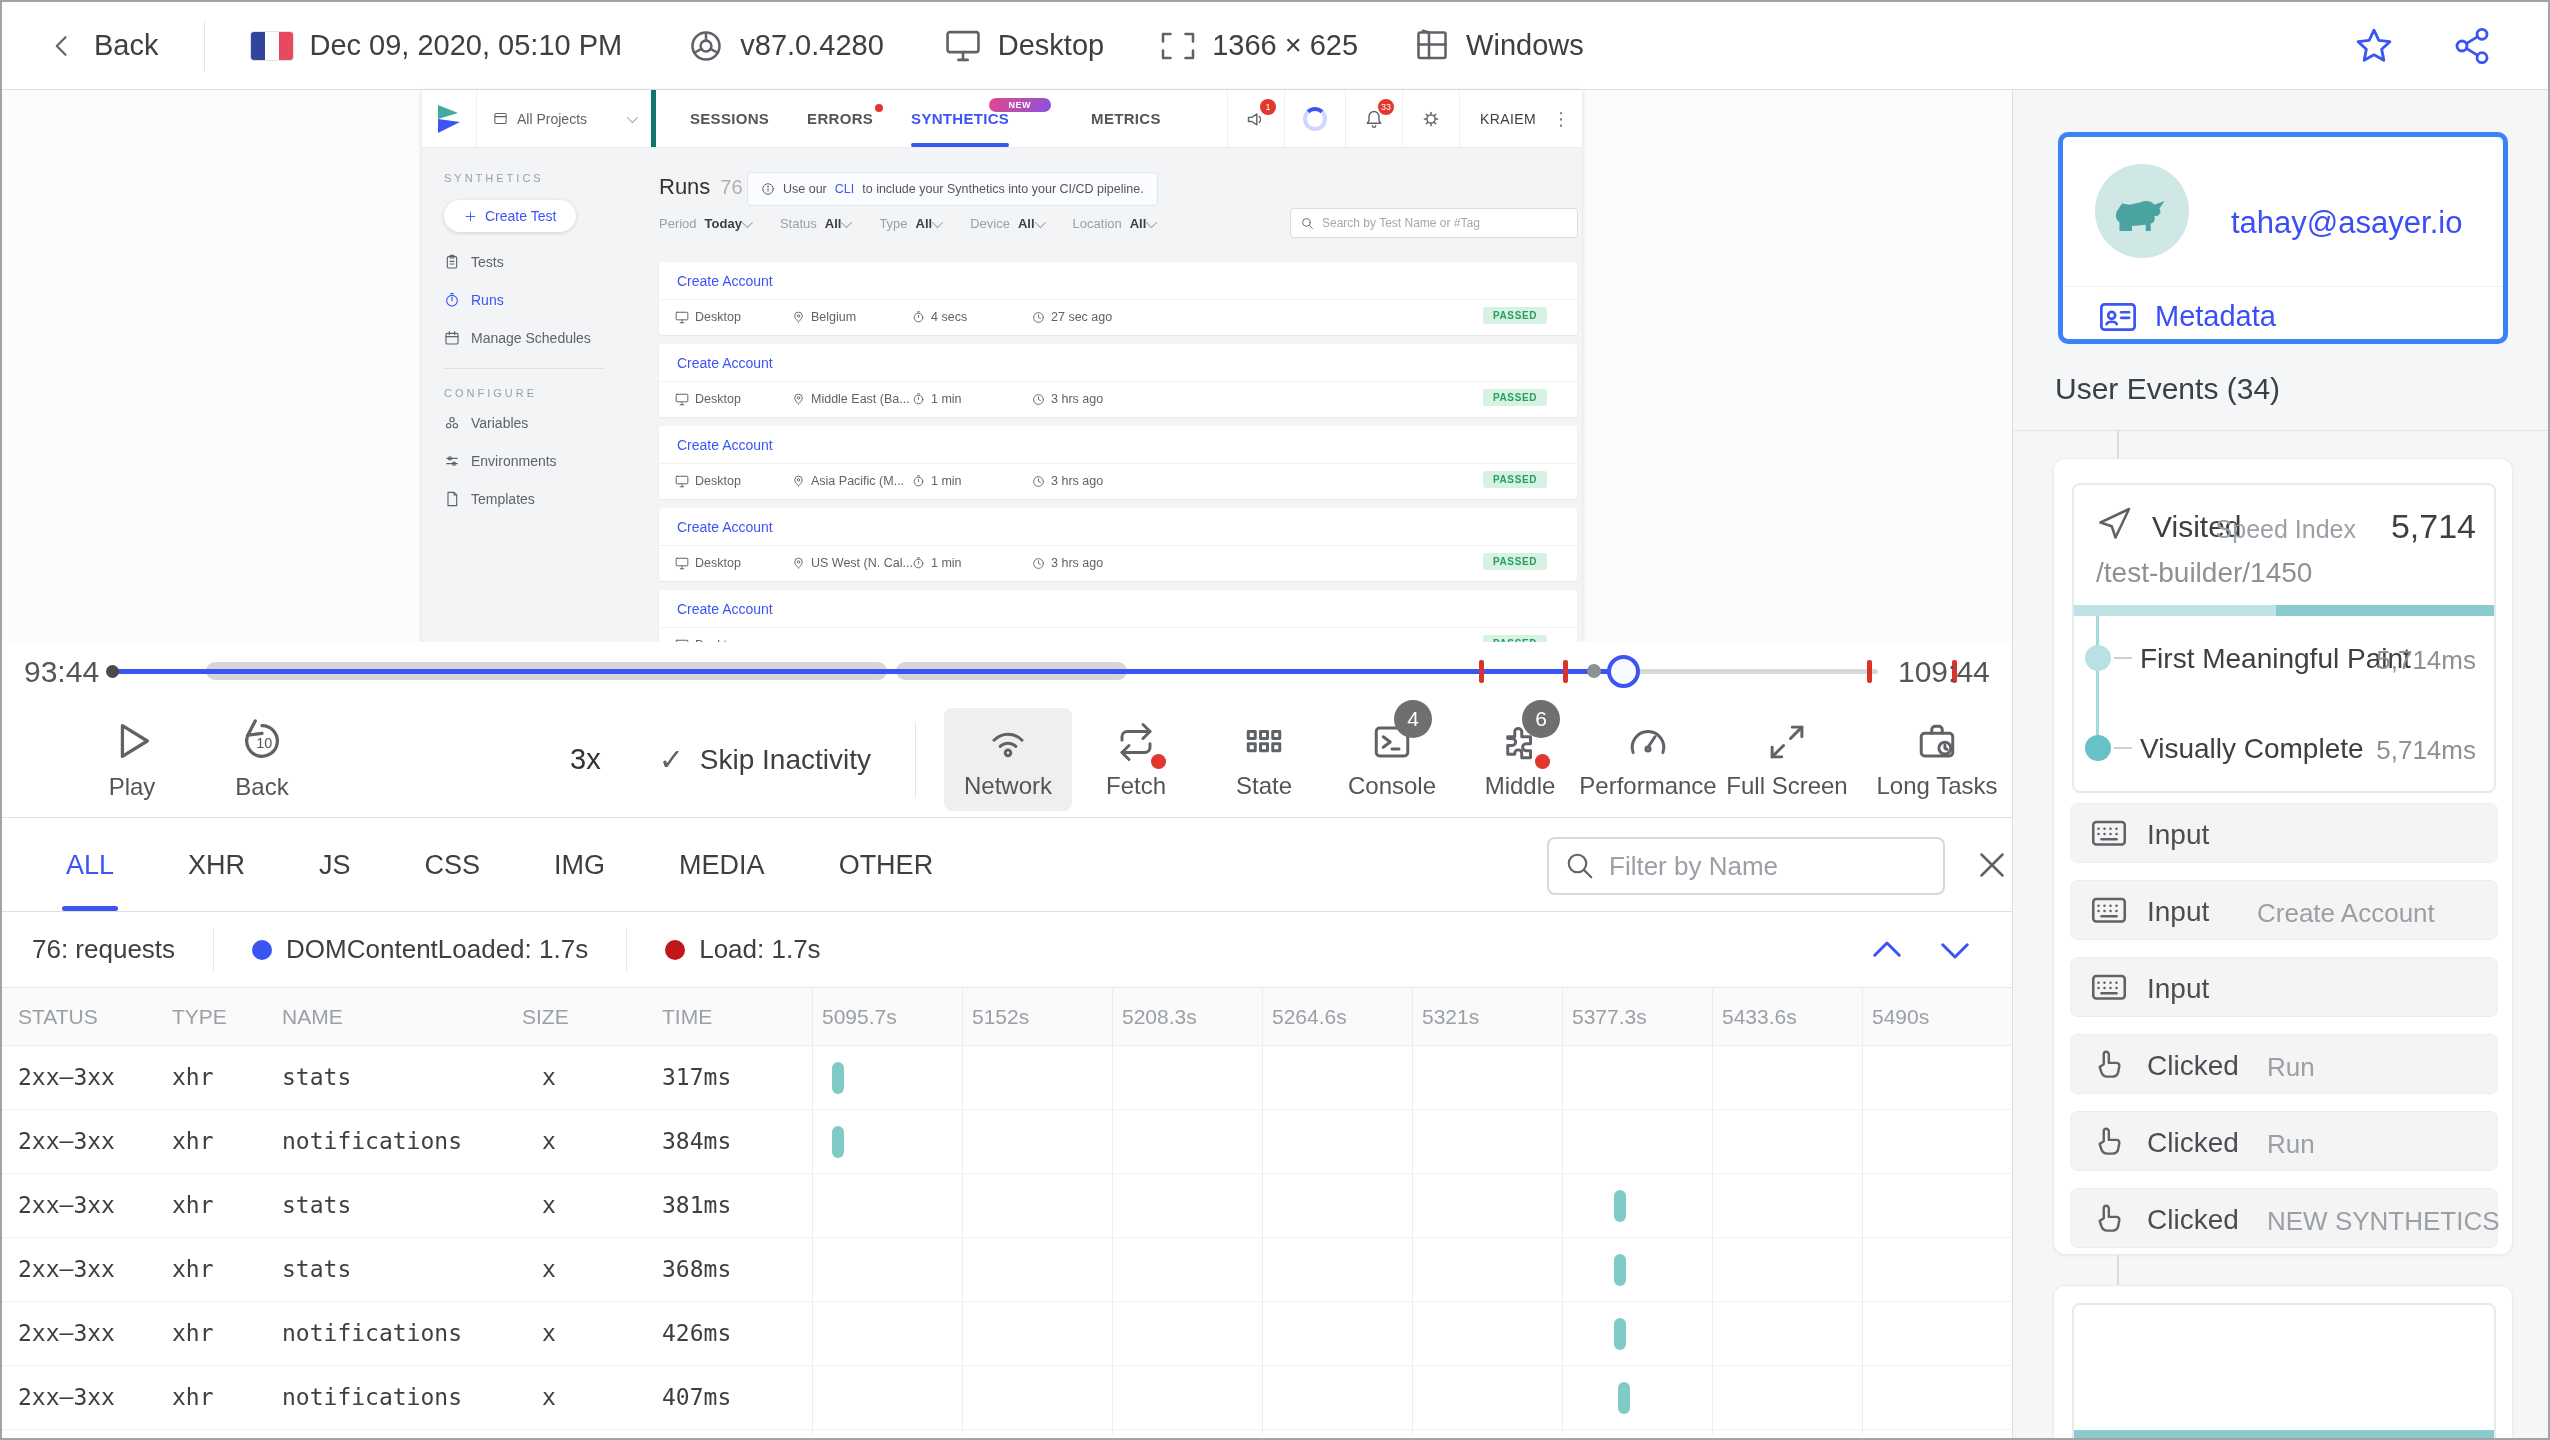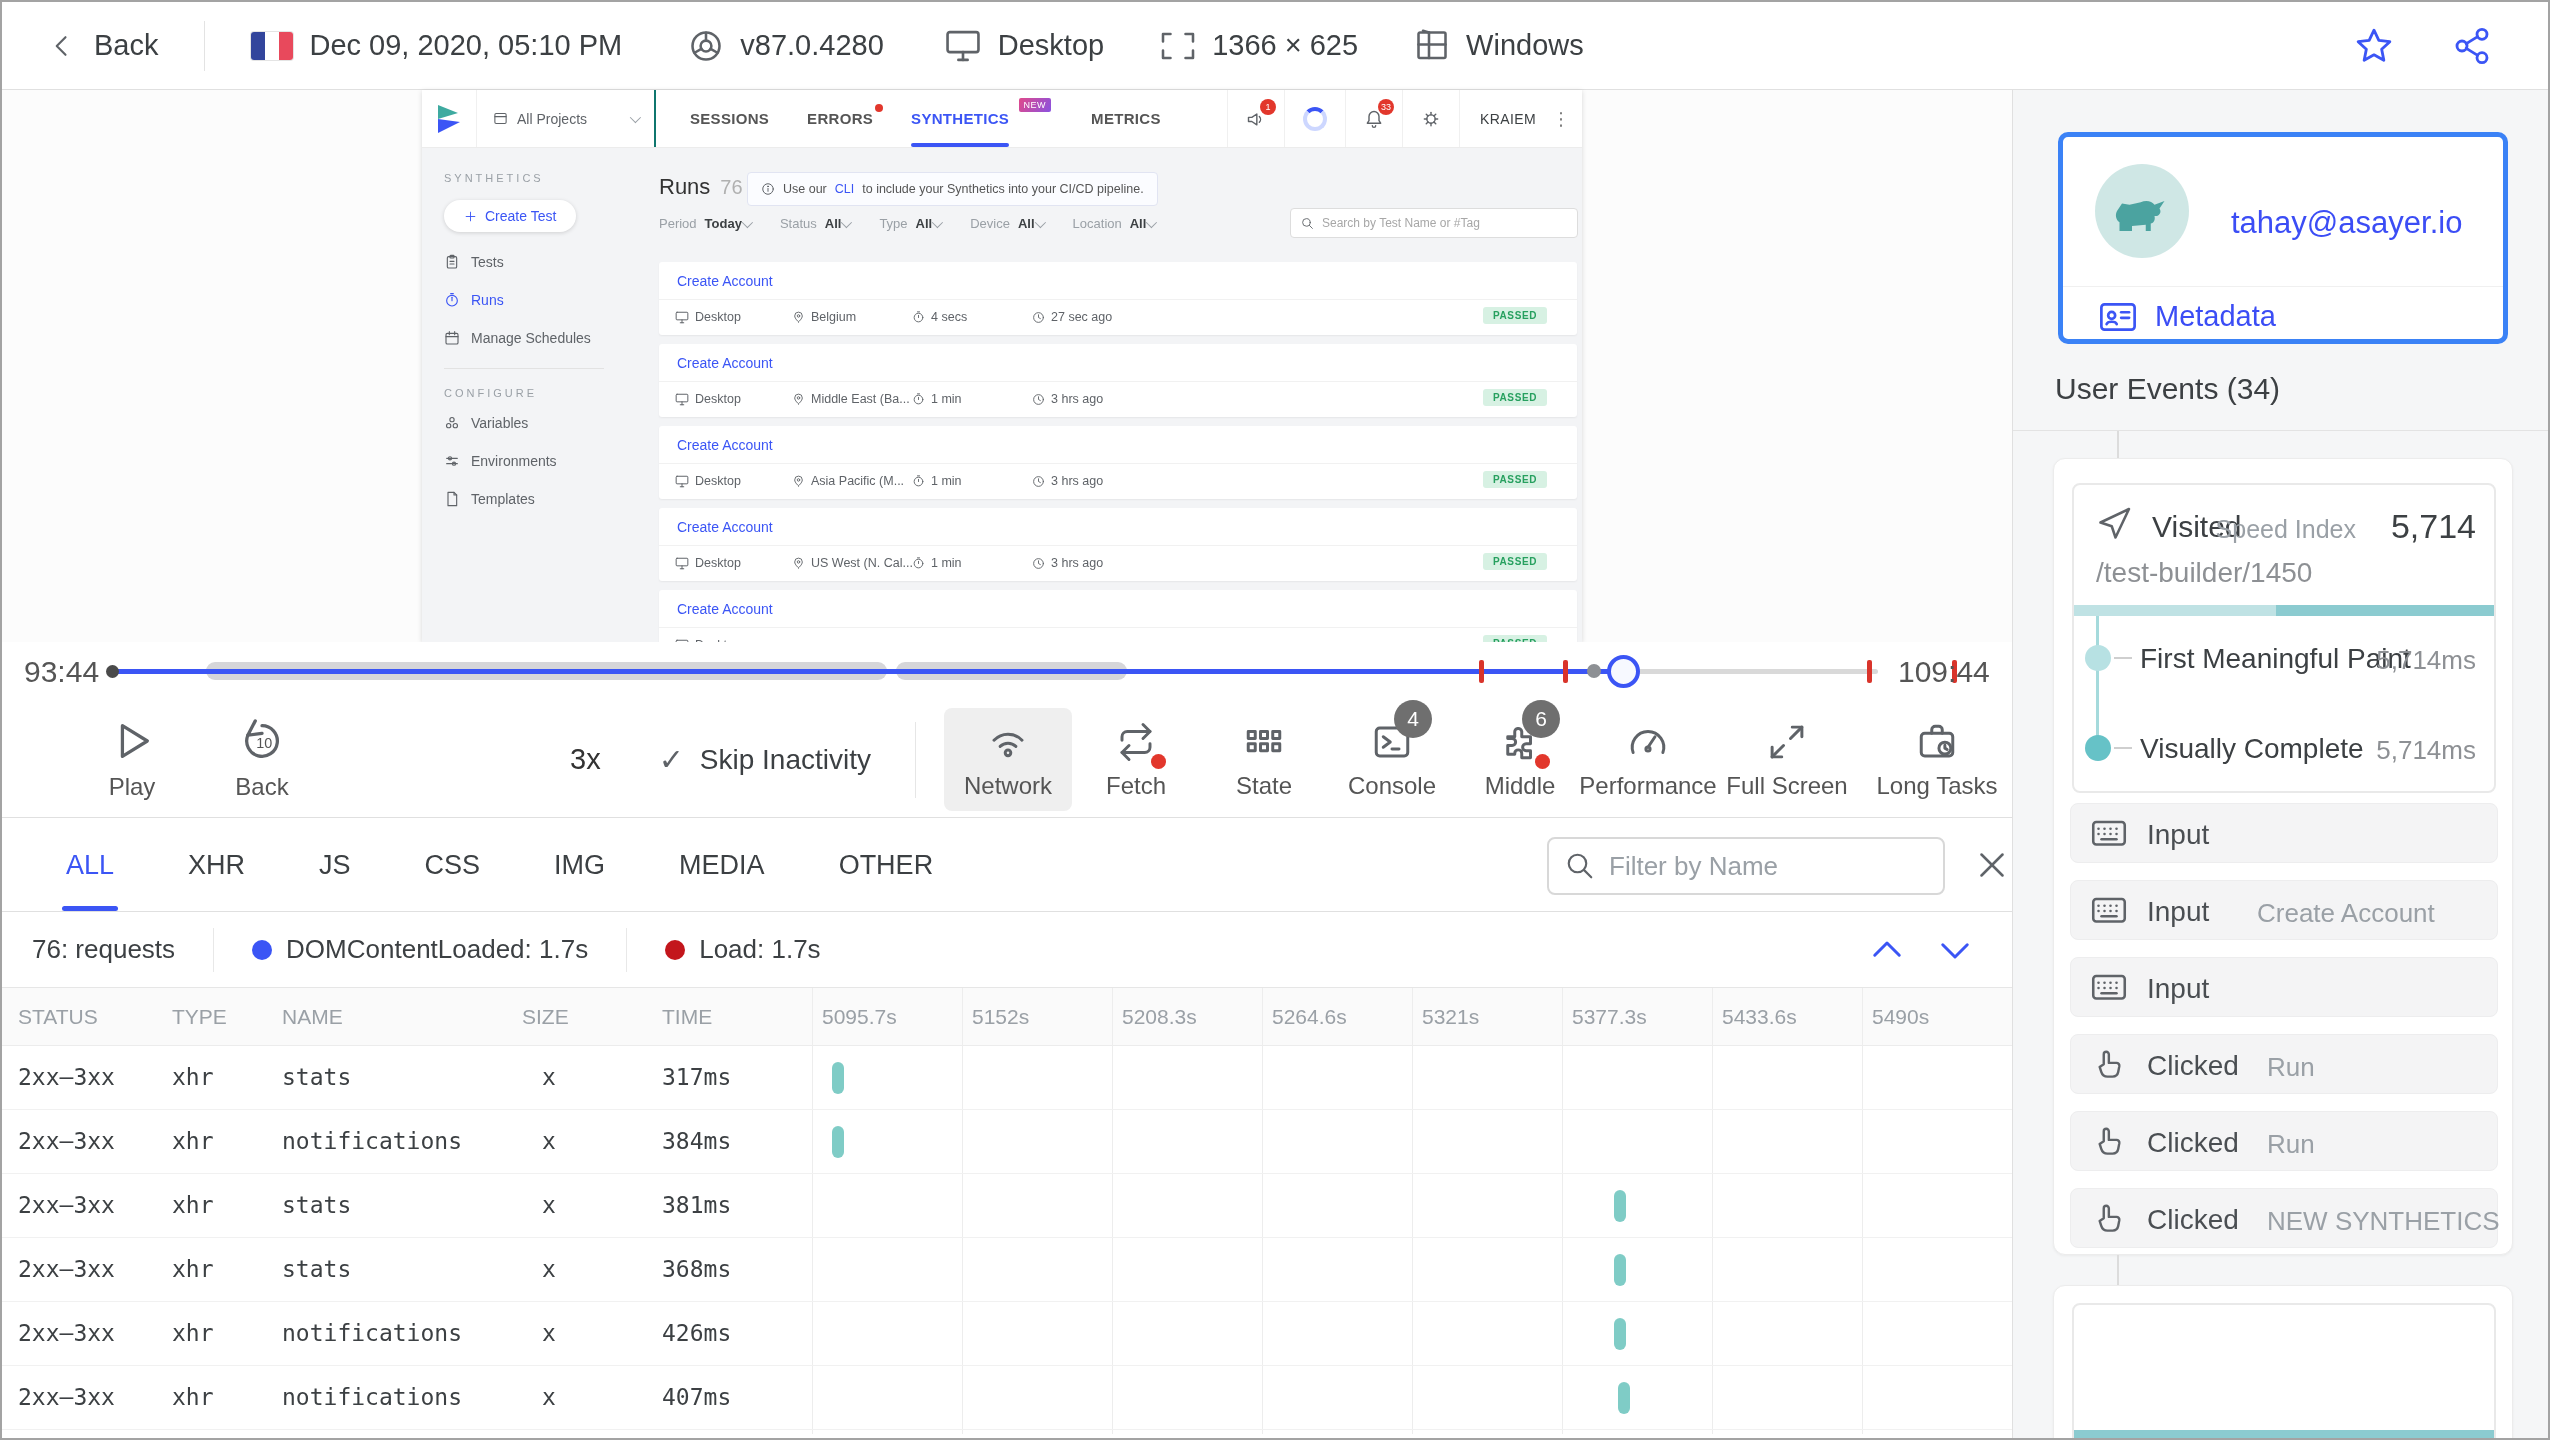--- a/index.html
+++ b/index.html
@@ -19,28 +19,28 @@
   .flag div{flex:1}
   .tb-right{margin-left:auto;display:flex;align-items:center;gap:58px;padding-right:14px}
 
   
   .stage{position:absolute;left:0;top:88px;width:2010px;height:552px;background:#fcfcfc;}
   .mini{position:absolute;left:420px;top:0;width:1160px;height:552px;background:#f3f4f6;overflow:hidden;
     box-shadow:0 1px 5px rgba(0,0,0,.15);font-size:14px;}
   .mini-nav{position:absolute;left:0;top:0;width:100%;height:58px;background:#fff;border-bottom:1px solid #ececec;
     display:flex;align-items:center;}
   .mn-logo{margin:0 14px 0 12px}
-  .mn-proj{display:flex;align-items:center;gap:9px;height:100%;padding:0 16px;border-left:1px solid #f0f0f0;border-right:2px solid #0f766e;color:#5f6368;font-size:14px;width:180px}
+  .mn-proj{display:flex;align-items:center;gap:9px;height:100%;padding:0 16px;border-left:1px solid #f0f0f0;border-right:5px solid #0f766e;color:#5f6368;font-size:14px;width:180px}
   .mn-tabs{display:flex;align-items:center;height:100%;margin-left:34px;gap:38px}
   .mn-tab{position:relative;font-size:15px;font-weight:bold;color:#555;height:100%;display:flex;align-items:center;letter-spacing:.3px}
   .mn-tab.active{color:#3b55f5}
   .mn-tab.active::after{content:"";position:absolute;left:0;right:0;bottom:0;height:4px;background:#3b55f5;border-radius:2px}
   .reddot{position:absolute;top:14px;right:-10px;width:8px;height:8px;border-radius:50%;background:#e2372c}
   .newbadge{position:absolute;top:8px;right:-42px;background:linear-gradient(120deg,#e0498b,#8a52e0);color:#fff;
-    font-size:9px;font-weight:normal;padding:2px 5px;border-radius:2px;letter-spacing:.5px}
+    font-size:9px;font-weight:bold;padding:2px 20px;border-radius:7px;letter-spacing:.5px}
   .mn-right{margin-left:auto;display:flex;align-items:center;height:100%}
   .mn-icon{position:relative;height:100%;display:flex;align-items:center;padding:0 18px;border-left:1px solid #f0f0f0}
   .mn-badge{position:absolute;top:9px;right:8px;background:#e2372c;color:#fff;font-size:9px;min-width:16px;height:16px;
     border-radius:8px;display:flex;align-items:center;justify-content:center;padding:0 3px}
   .spinner{width:24px;height:24px;border-radius:50%;border:4px solid #cdd7ff;border-top-color:#3b55f5}
   .mn-user{font-size:14px;color:#3c4043;letter-spacing:.4px;padding:0 14px 0 20px;border-left:1px solid #f0f0f0;height:100%;display:flex;align-items:center}
   .kebab{font-size:18px;color:#777;padding:0 12px 0 2px}
 
   
   .msb{position:absolute;left:0;top:58px;width:230px;bottom:0;padding:24px 0 0 22px;}

